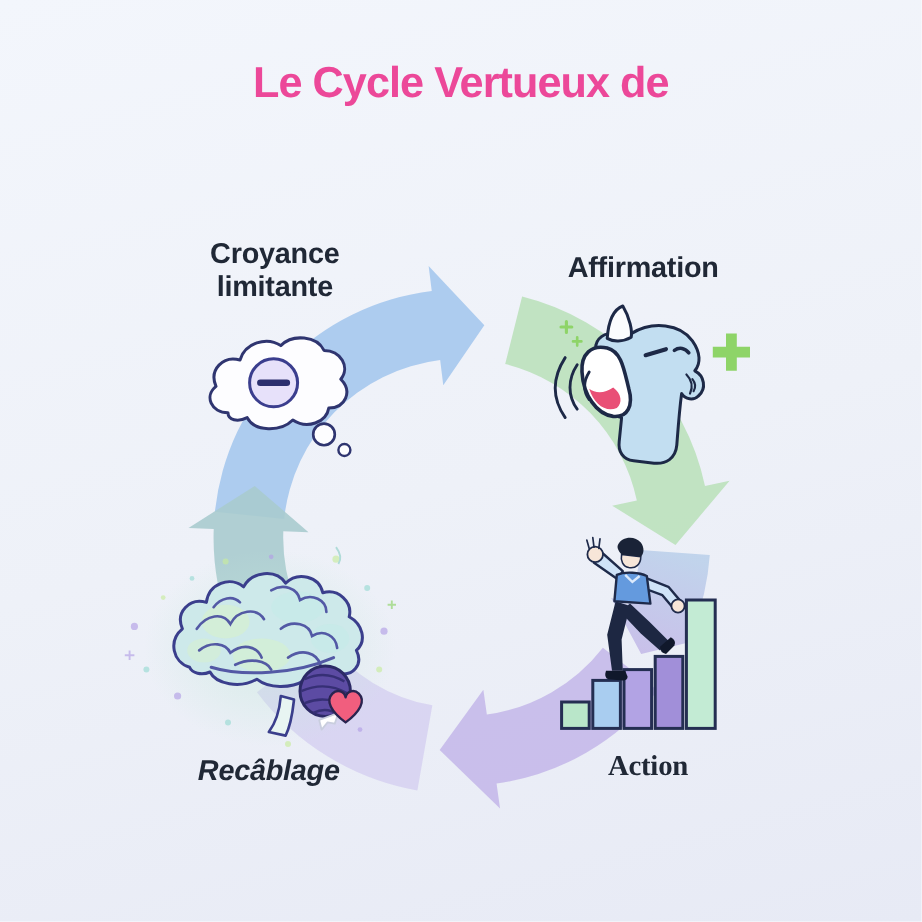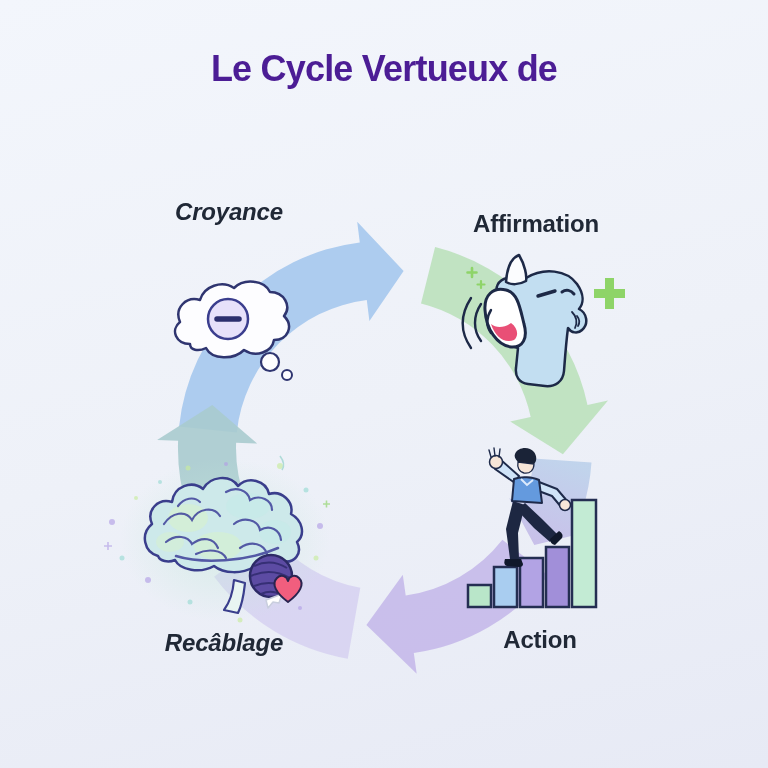--- a/index.html
+++ b/index.html
@@ -3,29 +3,29 @@
 <meta charset="utf-8">
 <style>
   html,body{margin:0;padding:0;}
   body{
     width:768px;height:768px;position:relative;overflow:hidden;
     background:linear-gradient(165deg,#f3f6fc 0%,#eef1f8 52%,#e7eaf5 100%);
     font-family:"Liberation Sans",sans-serif;
   }
   .title{
     position:absolute;top:48px;left:0;width:768px;text-align:center;
-    font-size:36px;font-weight:700;color:#4c1d95;line-height:1.17;letter-spacing:-0.8px;
+    font-size:36px;font-weight:700;color:#ec4899;line-height:1.17;letter-spacing:-0.8px;
   }
   .stage-label{
     position:absolute;width:220px;text-align:center;
     font-size:24px;font-weight:600;color:#202836;letter-spacing:-0.2px;line-height:1.15;
   }
-  #label-croyance{left:119px;top:198px;font-style:italic;}
+  #label-croyance{left:119px;top:198px;}
   #label-affirmation{left:426px;top:210px;}
-  #label-action{left:430px;top:626px;}
+  #label-action{left:430px;top:626px;font-family:Liberation Serif, serif;}
   #label-recablage{left:114px;top:629px;font-style:italic;}
   svg.layer{position:absolute;overflow:visible;}
   #ring-svg{left:0;top:0;}
   #cloud-svg{left:160px;top:272px;}
   #head-svg{left:450px;top:240px;}
   #brain-svg{left:130px;top:462px;}
   #action-svg{left:455px;top:435px;}
 </style>
 </head>
 <body>
@@ -155,16 +155,17 @@
   <path d="M 158 140 C 146 131, 141 122, 147 116 C 151 112, 157 114, 158 119
            C 159 114, 165 112, 169 116 C 175 122, 170 131, 158 140 Z" fill="#f15e7e" stroke="#2a2450" stroke-width="2" stroke-linejoin="round"></path>
 </svg>
 
 <div class="title">
   <div>Le Cycle Vertueux de</div>
 </div>
 
 <div class="stage-label" id="label-croyance">
   <div>Croyance</div>
+  <div>limitante</div>
 </div>
 <div class="stage-label" id="label-affirmation">Affirmation</div>
 <div class="stage-label" id="label-action">Action</div>
 <div class="stage-label" id="label-recablage">Recâblage</div>
 
 </body></html>

